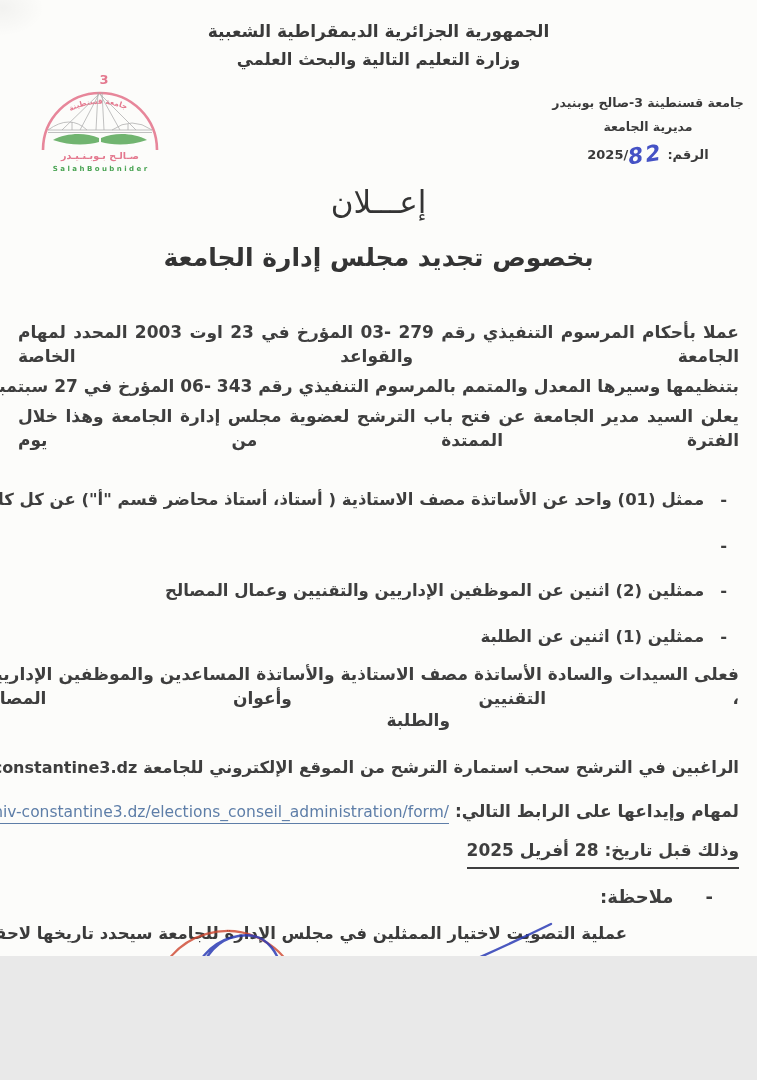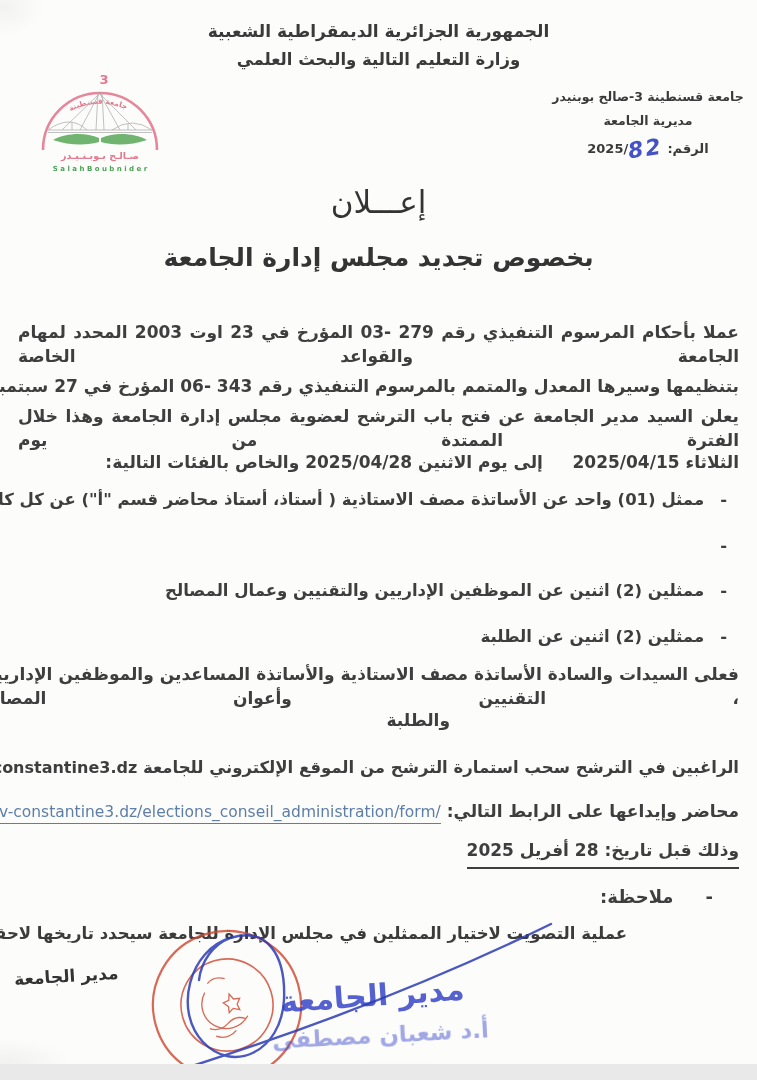--- a/index.html
+++ b/index.html
@@ -1,36 +1,36 @@
 <!DOCTYPE html>
 <html lang="ar" dir="rtl"><head>
 <meta charset="utf-8">
 <style>
   html,body{margin:0;padding:0;background:#e9e9e9;}
   .page{
-    position:relative; width:757px; height:1064px; margin:0 auto;
+    position:relative; width:757px; height:956px; margin:0 auto;
     background:
       radial-gradient(90px 34px at 8px 1062px, rgba(0,0,0,.045), transparent 70%),
       radial-gradient(140px 26px at 400px 1079px, rgba(0,0,0,.035), transparent 70%),
       radial-gradient(60px 40px at 2px 8px, rgba(0,0,0,.04), transparent 70%),
       #fcfcfa;
     overflow:hidden;
     font-family:"DejaVu Sans", sans-serif;
     color:#3e3e3e; direction:rtl;
   }
   .abs{position:absolute;}
   .line{position:absolute; right:18px; width:721px; font-weight:700; font-size:17px; color:#3e3e3e; line-height:24px; white-space:nowrap;}
   .just{white-space:normal; text-align:justify; text-align-last:justify;}
   .ralign{text-align:right;}
 
   .hdr-center{top:16px; left:0; right:0; text-align:center; font-weight:700; color:#3a3a3a;}
   .hdr-center .l1{font-size:17px; line-height:30px;}
   .hdr-center .l2{font-size:16.5px; line-height:28px;}
 
-  .hdr-right{top:85px; right:4px; width:210px; text-align:center; font-weight:700; color:#3a3a3a;}
+  .hdr-right{top:91px; right:4px; width:210px; text-align:center; font-weight:700; color:#3a3a3a;}
   .hdr-right .u{font-size:12.5px; line-height:24px; white-space:nowrap;}
   .hdr-right .d{font-size:12.5px; line-height:24px;}
   .hdr-right .r{font-size:13px; line-height:26px;}
   .hw-number{
     display:inline-block; color:#3240c0; font-size:22px; font-weight:700; font-style:italic;
     transform:rotate(-9deg); position:relative; top:3px; letter-spacing:2px; opacity:.9;
   }
 
   .title{top:184px; left:0; right:0; text-align:center; font-size:31px; font-weight:400; color:#343434; letter-spacing:1px;}
   .subtitle{top:243px; left:0; right:0; text-align:center; font-size:25px; font-weight:700; color:#343434;}
@@ -110,49 +110,48 @@
     </div>
   </div>
 
   <div class="abs title">إعـــلان</div>
   <div class="abs subtitle">بخصوص تجديد مجلس إدارة الجامعة</div>
 
   <div class="line just" style="top:320px;">عملا بأحكام المرسوم التنفيذي رقم ⁦03- 279⁩ المؤرخ في 23 اوت 2003 المحدد لمهام الجامعة والقواعد الخاصة</div>
   <div class="line ralign" style="top:374px;">بتنظيمها وسيرها المعدل والمتمم بالمرسوم التنفيذي رقم ⁦06- 343⁩ المؤرخ في 27 سبتمبر 2006.</div>
 
   <div class="line just" style="top:404px;">يعلن السيد مدير الجامعة عن فتح باب الترشح لعضوية مجلس إدارة الجامعة وهذا خلال الفترة الممتدة من يوم</div>
-  <div class="line ralign" style="top:450px;">الثلاثاء 2025/04/15 &nbsp;&nbsp;&nbsp; إلى يوم الاثنين 2025/04/28 والخاص بالفئات التالية:</div>
 
   <div class="bullets">
     <div class="bullet-row">
       <span class="dash">-</span>
       <span>ممثل (01) واحد عن الأساتذة مصف الاستاذية ( أستاذ، أستاذ محاضر قسم "أ") عن كل كلية ومعهد</span>
     </div>
     <div class="bullet-row">
       <span class="dash">-</span>
     </div>
     <div class="bullet-row">
       <span class="dash">-</span>
       <span>ممثلين (2) اثنين عن الموظفين الإداريين والتقنيين وعمال المصالح</span>
     </div>
     <div class="bullet-row">
       <span class="dash">-</span>
-      <span>ممثلين (2) اثنين عن الطلبة</span>
+      <span>ممثلين (1) اثنين عن الطلبة</span>
     </div>
   </div>
 
   <div class="line just" style="top:662px; width:758px;">فعلى السيدات والسادة الأساتذة مصف الاستاذية والأساتذة المساعدين والموظفين الإداريين ، التقنيين وأعوان المصالح</div>
   <div class="abs" style="top:710px; right:307px; font-size:17px; font-weight:700;">والطلبة</div>
 
   <div class="line ralign" style="top:756px; font-size:16.5px;">
     <span>الراغبين في الترشح سحب استمارة الترشح من الموقع الإلكتروني للجامعة</span>
     <span class="url-latin">www.univ-constantine3.dz</span>
   </div>
   <div class="line ralign" style="top:799px;">
-    <span>محاضر وإيداعها على الرابط التالي:</span>
+    <span>لمهام وإيداعها على الرابط التالي:</span>
     <span class="link">https://ent.univ-constantine3.dz/elections_conseil_administration/form/</span>
   </div>
 
   <div class="deadline-wrap">
     <span class="deadline">وذلك قبل تاريخ: 28 أفريل 2025</span>
   </div>
 
   <div class="note-head">
     <span>-</span>
     <span>ملاحظة:</span>

